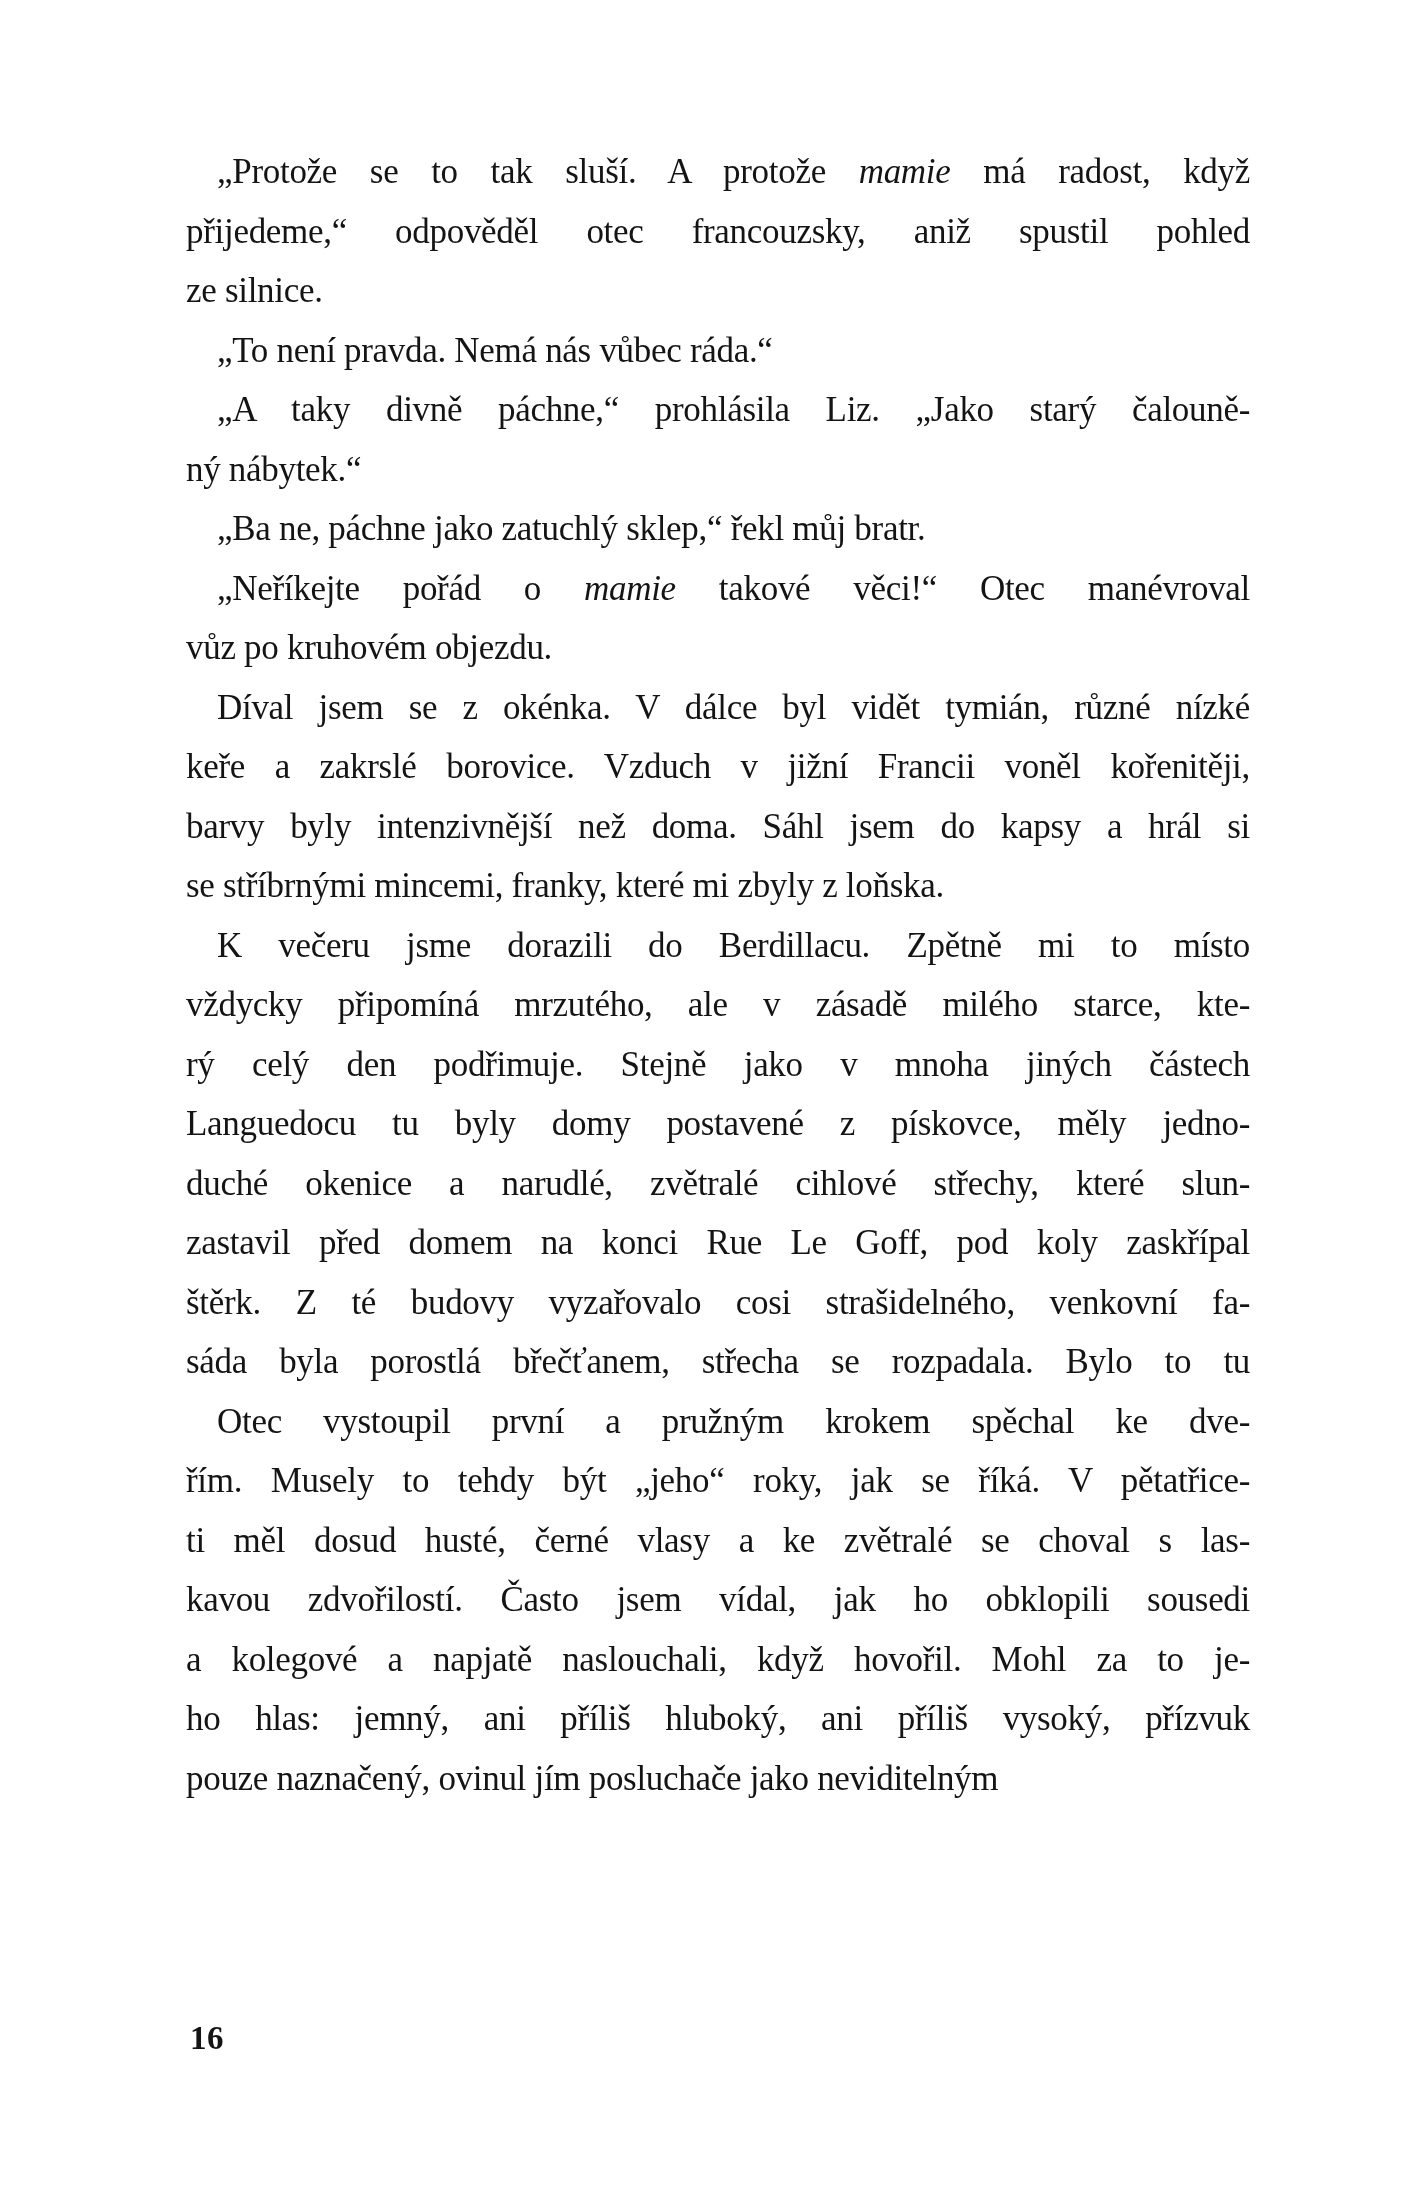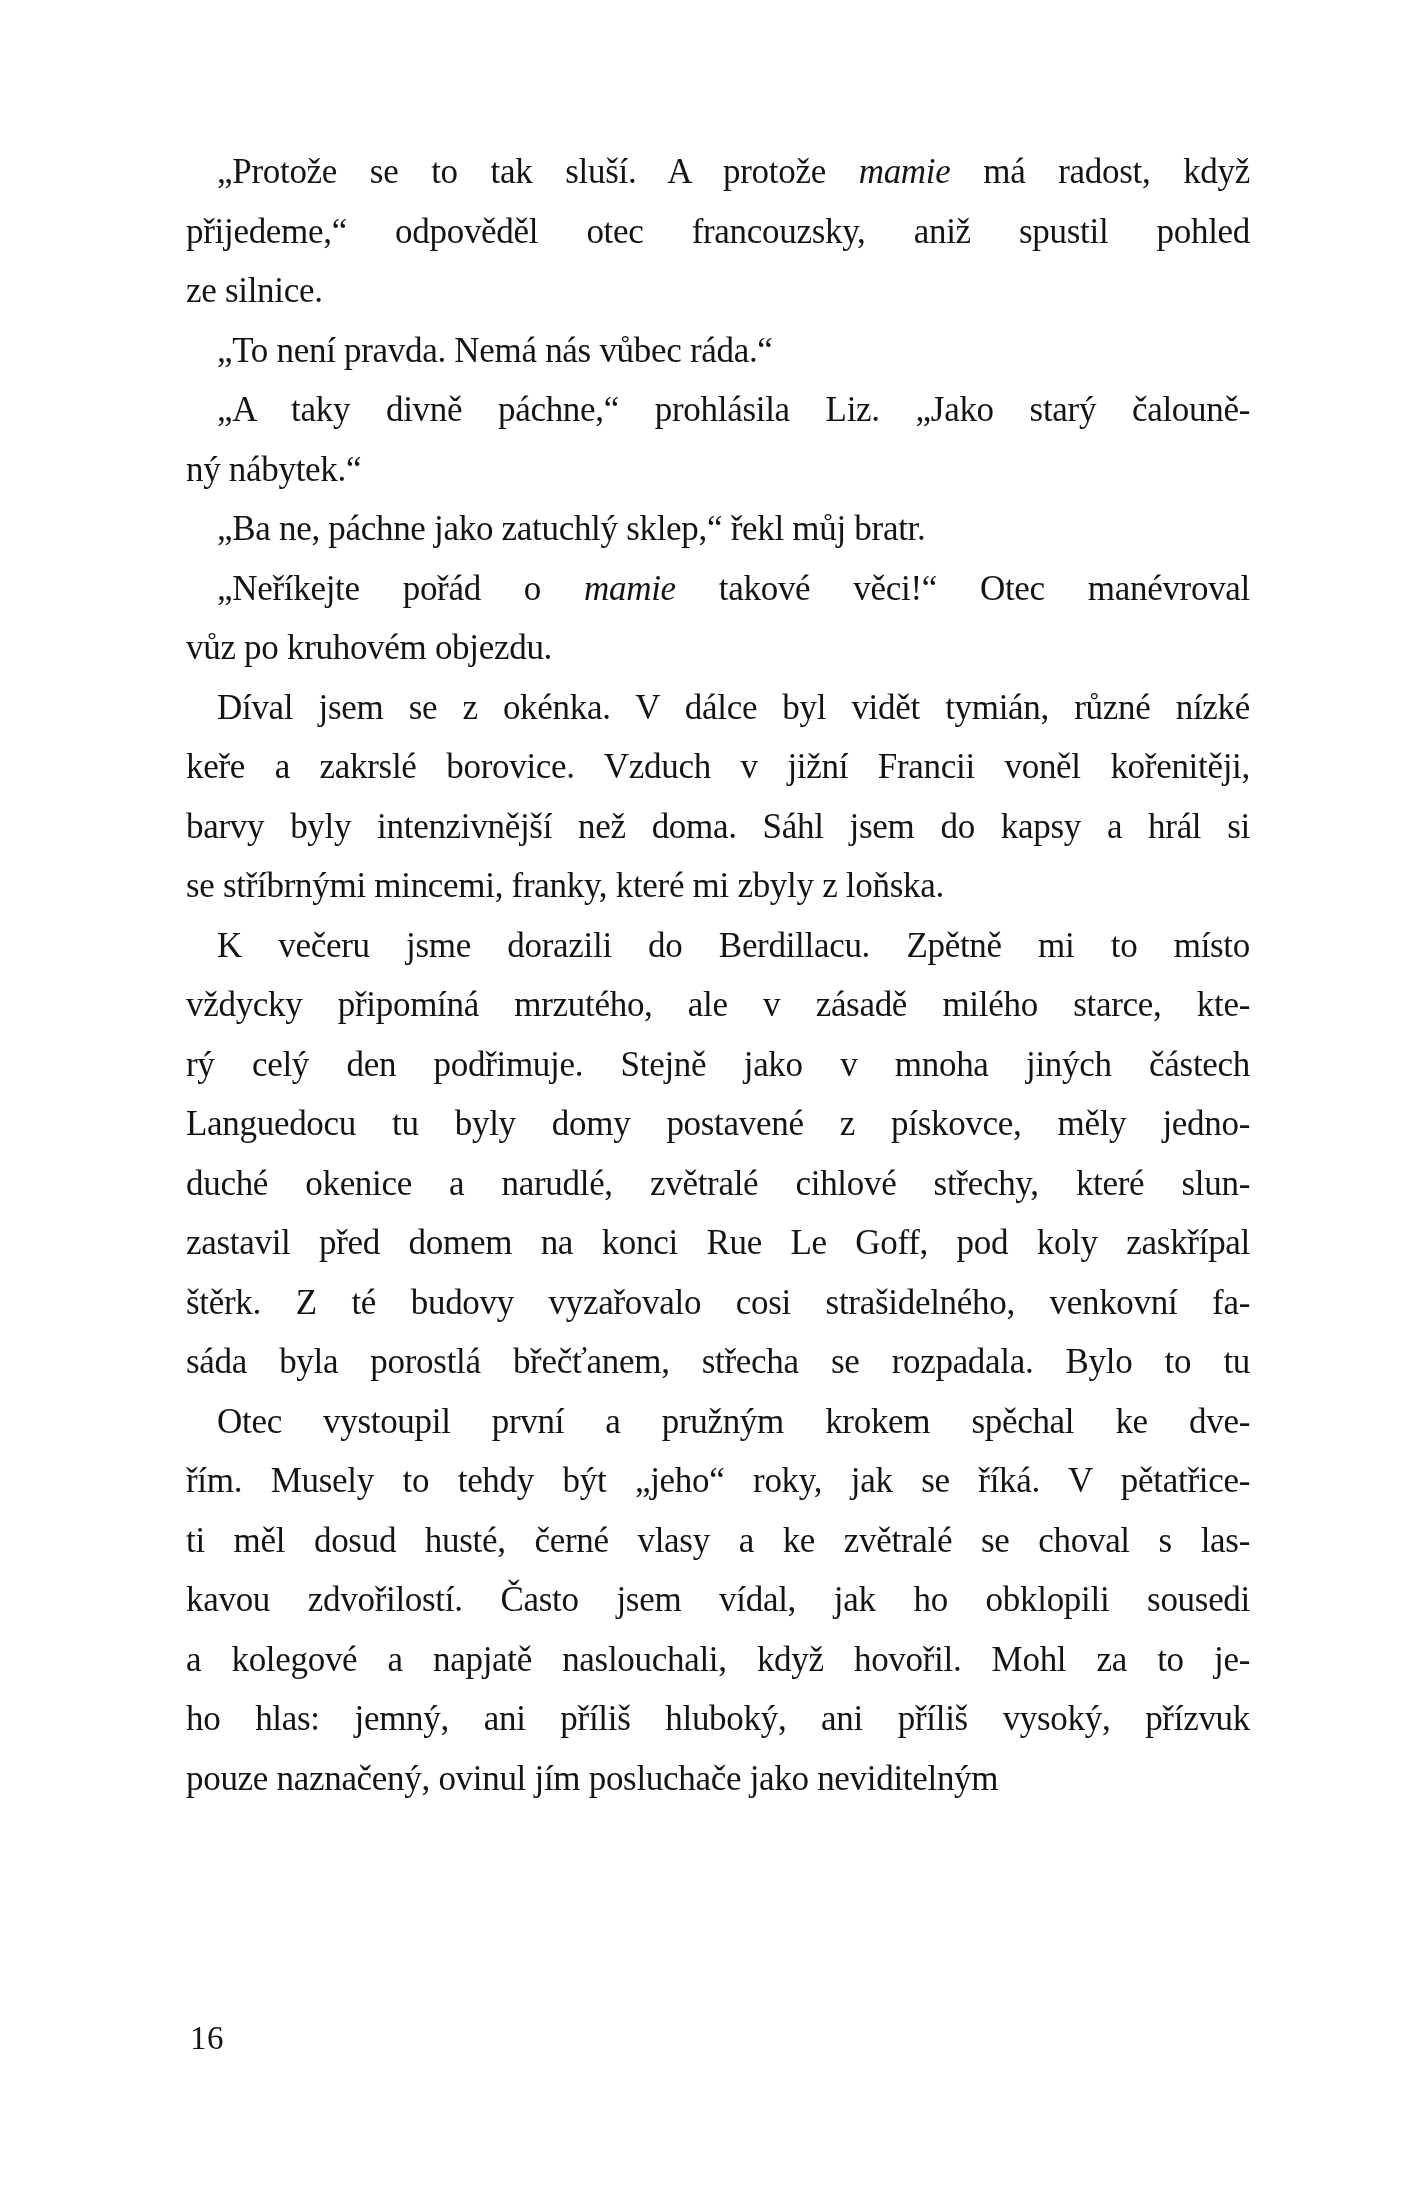--- a/index.html
+++ b/index.html
@@ -43,21 +43,21 @@
   }
   .line em {
     font-style: italic;
   }
   .page-number {
     position: absolute;
     left: 190px;
     top: 2018px;
     font-size: 33px;
     line-height: 40px;
-    font-weight: normal;
+    font-weight: bold;
     letter-spacing: 0.5px;
   }
 </style>
 </head>
 <body>
 
 <div class="book-page">
   <div class="text-block">
       <div class="line ind j"><span>„Protože se to tak sluší. A protože </span><em>mamie</em><span> má radost, když</span></div>
       <div class="line j"><span>přijedeme,“ odpověděl otec francouzsky, aniž spustil pohled</span></div>

